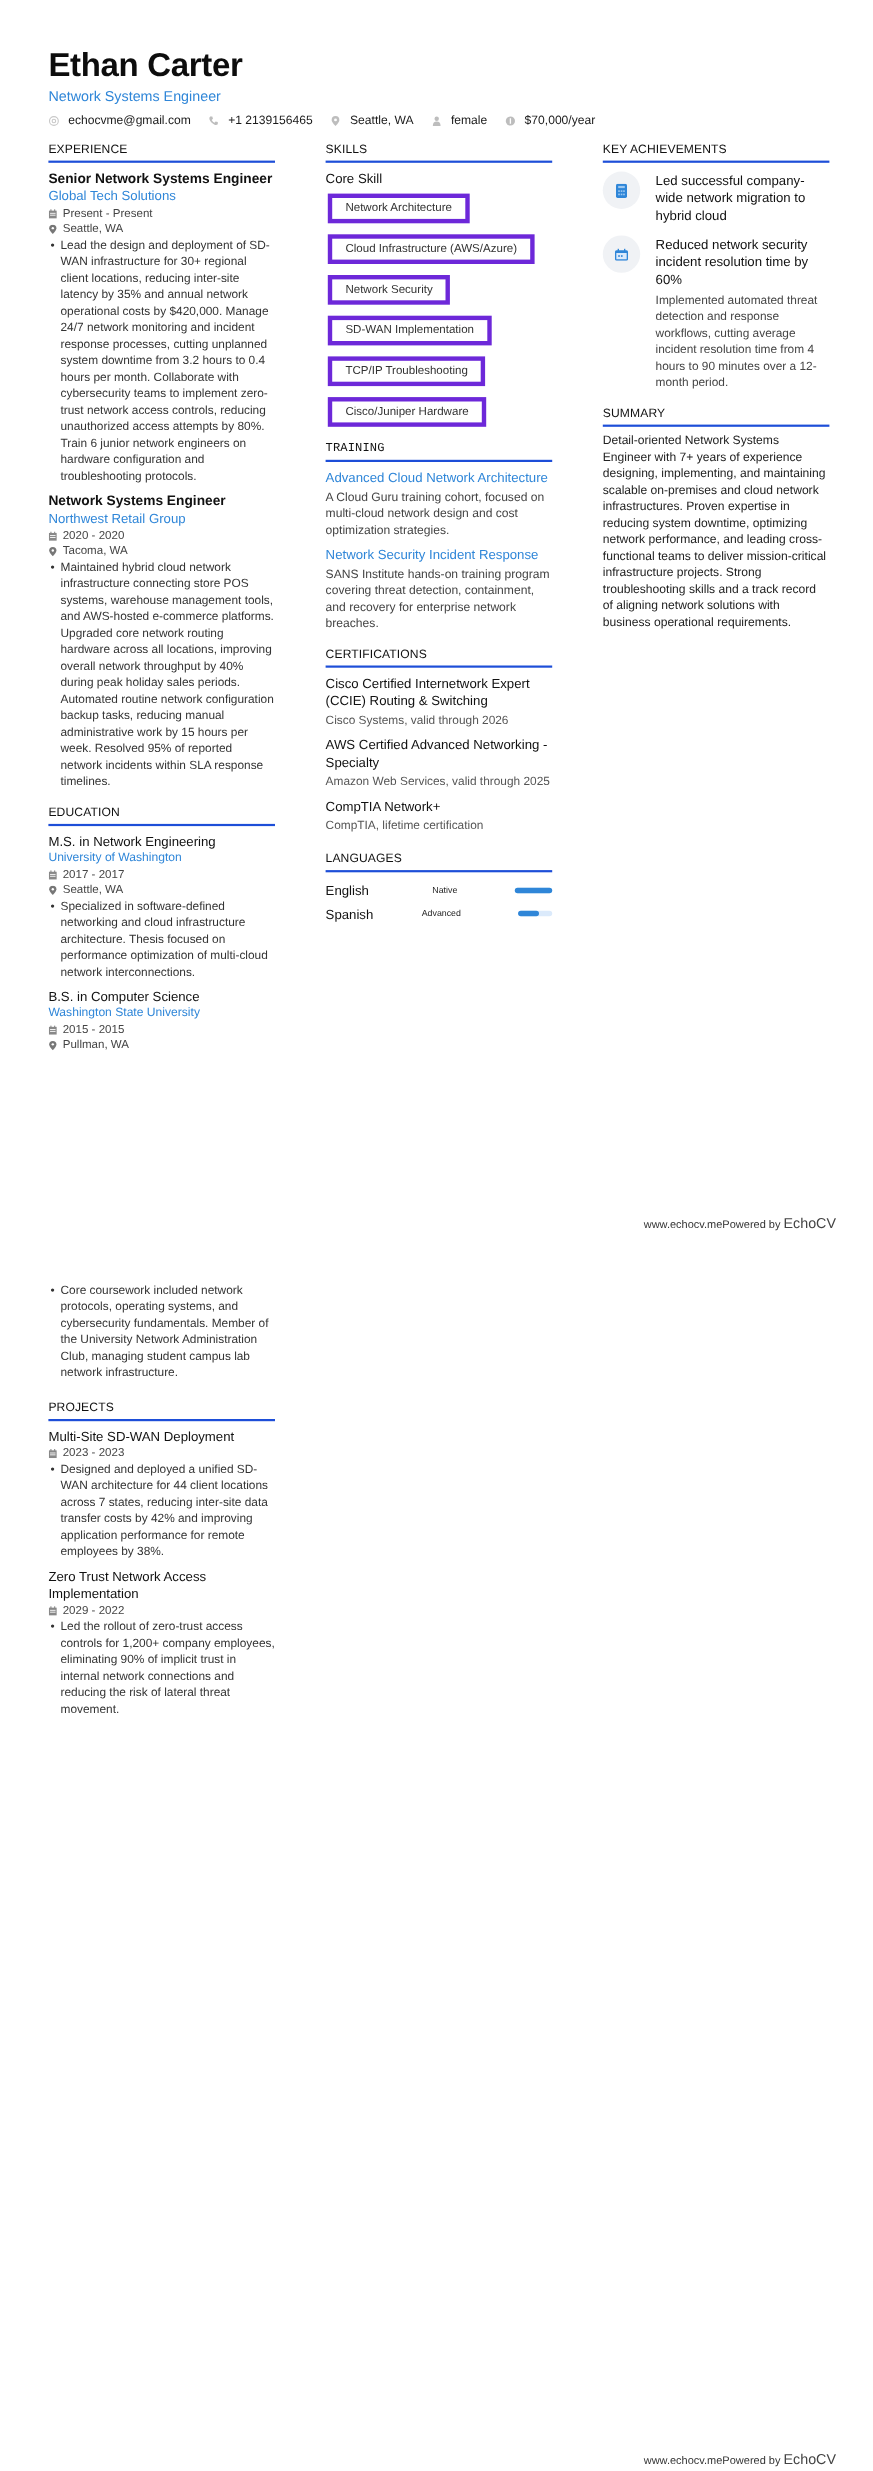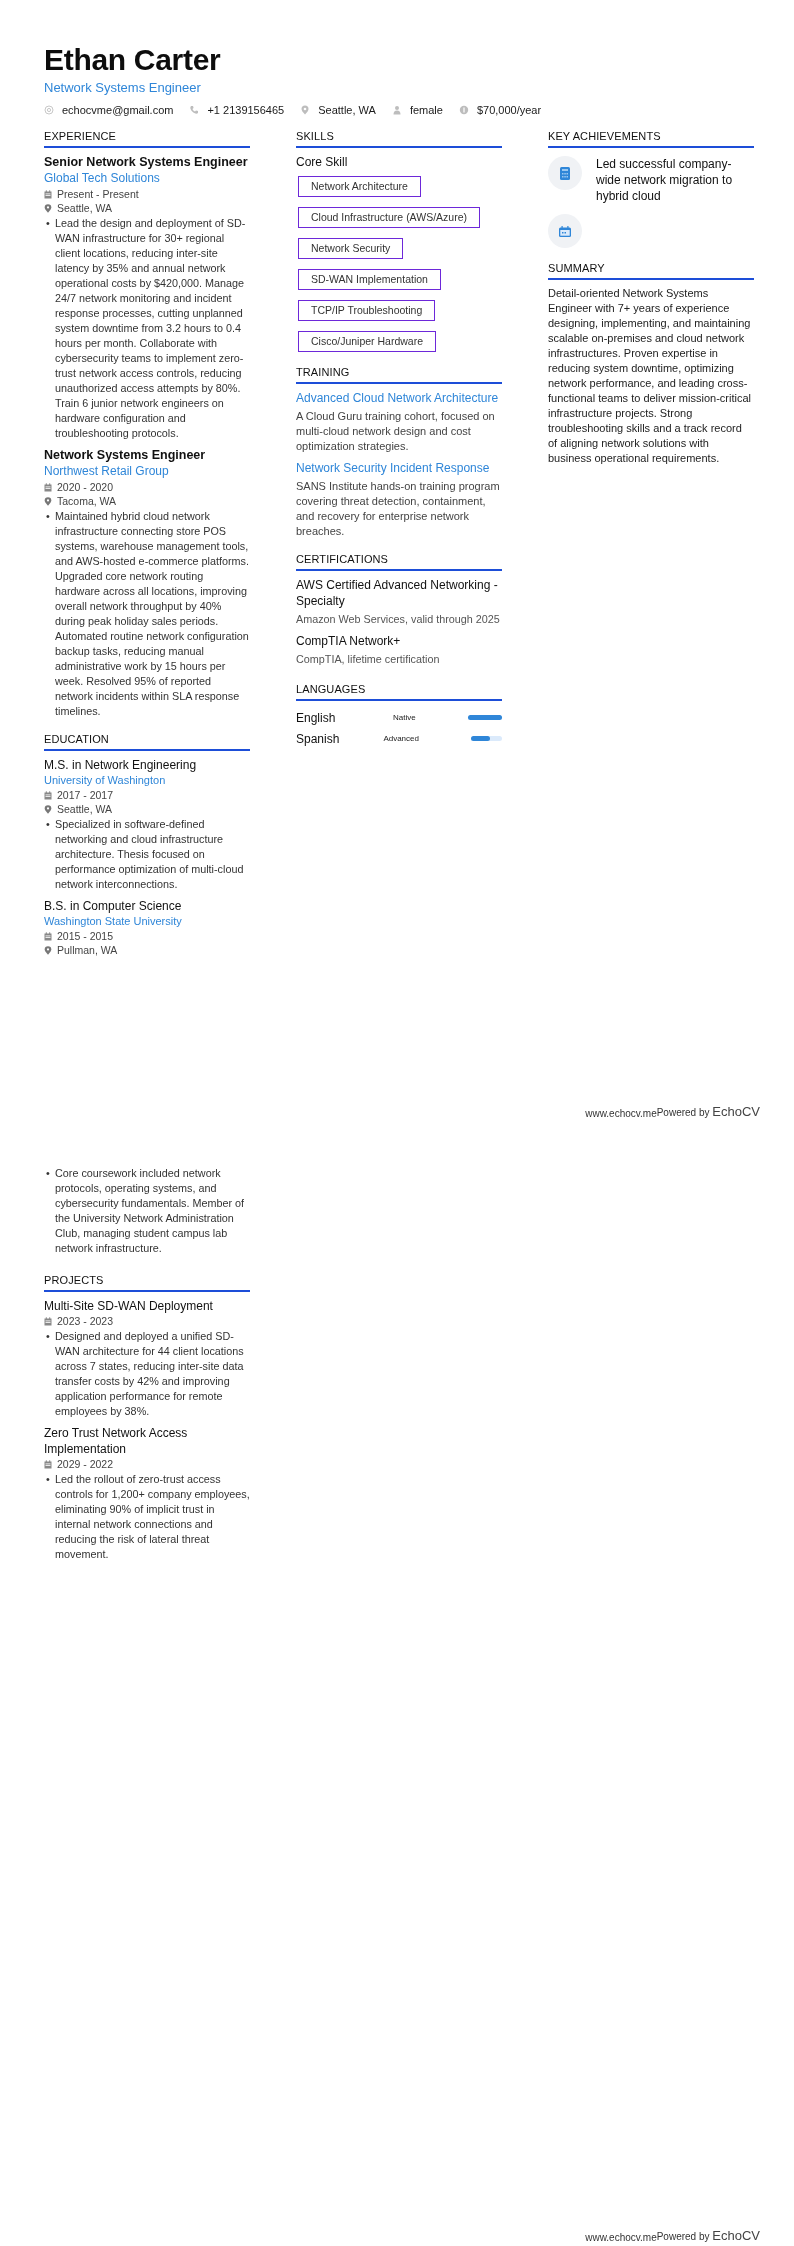--- a/index.html
+++ b/index.html
@@ -28,21 +28,21 @@
   .meta { display: flex; align-items: center; font-size: 10.5px; color: #444; line-height: 14px; }
   .meta .ic { width: 8px; height: 9px; margin-right: 5px; display: inline-block; color: #777; font-size: 8px; }
   .bullet { display: flex; font-size: 10.8px; color: #333; line-height: 15px; margin-top: 1px; }
   .bullet .dot { width: 11px; flex-shrink: 0; padding-left: 2px; }
   .entry { margin-bottom: 6px; }
 
   .edu-degree { font-size: 12px; color: #111; line-height: 16px; }
   .edu-school { font-size: 11px; color: #2f86d8; line-height: 15px; }
 
   .skill-group-title { font-size: 12px; color: #111; margin-bottom: 4px; line-height: 16px; }
-  .chip { display: inline-block; border: 1px solid #6d28d9; font-size: 10.5px; color: #333; padding: 3px 12px; margin: 2px 16px 8px 2px; line-height: 13px; }
+  .chip { display: inline-block; border: 4px solid #6d28d9; font-size: 10.5px; color: #333; padding: 3px 12px; margin: 2px 16px 8px 2px; line-height: 13px; }
   .chips { display: flex; flex-direction: column; align-items: flex-start; }
 
   .train-title { font-size: 12px; color: #2f86d8; line-height: 16px; }
   .train-desc { font-size: 11px; color: #444; line-height: 15px; margin-top: 3px; margin-bottom: 6px; }
 
   .cert-title { font-size: 12px; color: #111; line-height: 16px; }
   .cert-desc { font-size: 10.8px; color: #555; line-height: 15px; margin-top: 3px; margin-bottom: 6px; }
 
   .lang-row { display: flex; align-items: center; height: 21px; gap: 44px; }
   .lang-name { font-size: 12px; color: #111; width: 70px; }
@@ -231,31 +231,35 @@
     <div class="skill-group-title">Core Skill</div>
     <div class="chips">
       <span class="chip">Network Architecture</span>
       <span class="chip">Cloud Infrastructure (AWS/Azure)</span>
       <span class="chip">Network Security</span>
       <span class="chip">SD-WAN Implementation</span>
       <span class="chip">TCP/IP Troubleshooting</span>
       <span class="chip">Cisco/Juniper Hardware</span>
     </div>
 
-    <div class="sec-title" style="margin-top:6px;">TRAINING</div>
+    <div class="sec-title" style="margin-top:6px;font-family:Liberation Mono, monospace;">TRAINING</div>
     <div>
       <div class="train-title">Advanced Cloud Network Architecture</div>
       <div class="train-desc">A Cloud Guru training cohort, focused on multi-cloud network design and cost optimization strategies.</div>
     </div>
     <div>
       <div class="train-title">Network Security Incident Response</div>
       <div class="train-desc">SANS Institute hands-on training program covering threat detection, containment, and recovery for enterprise network breaches.</div>
     </div>
 
     <div class="sec-title" style="margin-top:14px;">CERTIFICATIONS</div>
+    <div>
+      <div class="cert-title">Cisco Certified Internetwork Expert (CCIE) Routing &amp; Switching</div>
+      <div class="cert-desc">Cisco Systems, valid through 2026</div>
+    </div>
     <div>
       <div class="cert-title">AWS Certified Advanced Networking - Specialty</div>
       <div class="cert-desc">Amazon Web Services, valid through 2025</div>
     </div>
     <div>
       <div class="cert-title">CompTIA Network+</div>
       <div class="cert-desc">CompTIA, lifetime certification</div>
     </div>
 
     <div class="sec-title" style="margin-top:16px;">LANGUAGES</div>
@@ -300,20 +304,24 @@
       <div class="ach-icon">
         <svg width="12" height="11" viewBox="0 0 12 11">
             <rect x="0" y="1.5" width="12" height="9.5" rx="1.5" fill="#2f86d8"></rect>
             <rect x="1.3" y="4" width="9.4" height="5.7" fill="#dbeafb"></rect>
             <rect x="2.5" y="0" width="1.2" height="3" fill="#2f86d8"></rect>
             <rect x="8.3" y="0" width="1.2" height="3" fill="#2f86d8"></rect>
             <rect x="3" y="6" width="1.5" height="1.5" fill="#2f86d8"></rect>
             <rect x="5.5" y="6" width="1.5" height="1.5" fill="#2f86d8"></rect>
           </svg>
       </div>
+      <div class="ach-body">
+        <div class="ach-title">Reduced network security incident resolution time by 60%</div>
+        <div class="ach-desc">Implemented automated threat detection and response workflows, cutting average incident resolution time from 4 hours to 90 minutes over a 12-month period.</div>
+      </div>
     </div>
 
     <div class="sec-title" style="margin-top:14px;">SUMMARY</div>
     <div class="summary-text">Detail-oriented Network Systems Engineer with 7+ years of experience designing, implementing, and maintaining scalable on-premises and cloud network infrastructures. Proven expertise in reducing system downtime, optimizing network performance, and leading cross-functional teams to deliver mission-critical infrastructure projects. Strong troubleshooting skills and a track record of aligning network solutions with business operational requirements.</div>
   </div>
 
   <div class="footer" style="top:1104px;">
     <span>www.echocv.me</span>
     <span>
       <span class="powered">Powered by</span>

